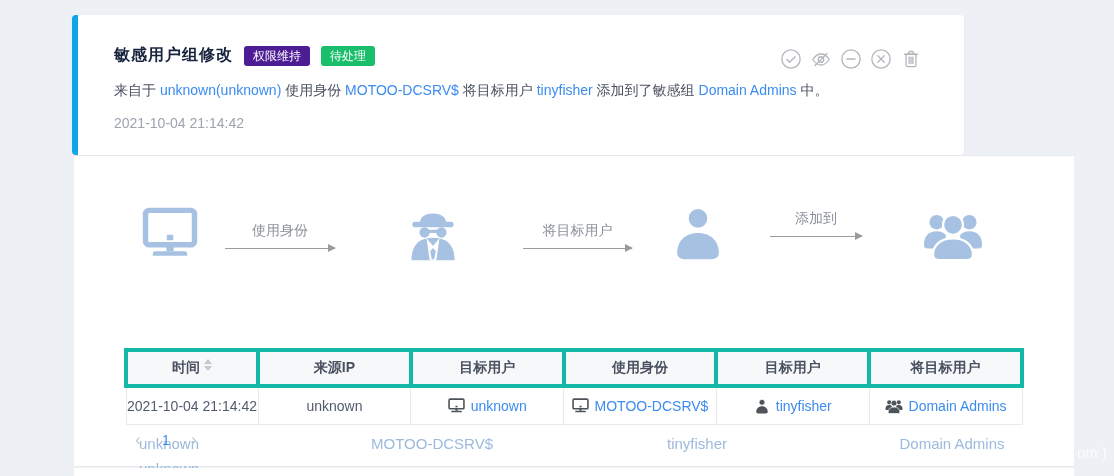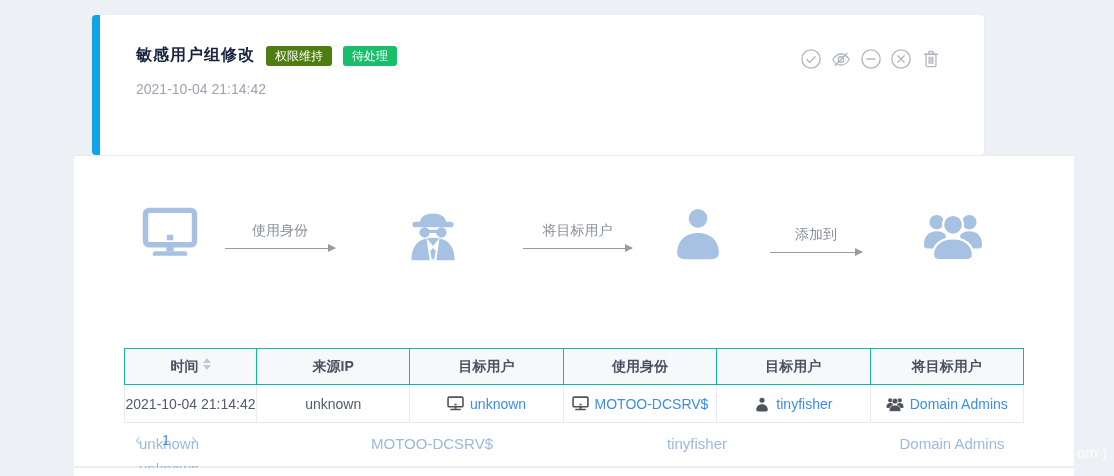--- a/index.html
+++ b/index.html
@@ -1,29 +1,29 @@
 <!DOCTYPE html>
 <html><head>
 <meta charset="utf-8">
 <style>
   * { margin:0; padding:0; box-sizing:border-box; }
   html,body { width:1114px; height:476px; overflow:hidden;
     font-family:"Liberation Sans","DejaVu Sans",sans-serif; background:#edf0f4; }
   .abs { position:absolute; }
 
   
-  .alert-card { position:absolute; left:92px; top:15px; width:892px; height:140px;
-    background:#fff; border-left:8px solid #0ea5e9; border-radius:4px;
+  .alert-card { position:absolute; left:72px; top:15px; width:892px; height:140px;
+    background:#fff; border-left:6px solid #0ea5e9; border-radius:4px;
     box-shadow:0 1px 3px rgba(0,0,0,.05); }
   .alert-inner { padding:30px 0 0 36px; }
   .alert-title-row { display:flex; align-items:center; }
   .alert-title { font-size:16px; font-weight:bold; color:#17233d; letter-spacing:1px; }
   .badge { display:inline-block; margin-left:11px; padding:4px 9px; border-radius:3px;
     font-size:12px; color:#fff; line-height:1; }
-  .badge-blue { background:#4d7c0f; }
+  .badge-blue { background:#4c1d95; }
   .badge-green { background:#19be6b;text-align:center; }
   .alert-desc { margin-top:16px; font-size:14px; color:#495060; }
   .part-link { color:#3b8cf0; cursor:pointer; }
   .alert-time { margin-top:15px; font-size:14px; color:#9da3ae; }
   .alert-actions { position:absolute; right:42px; top:33px; display:flex; gap:8px; }
   .action-btn { width:22px; height:22px; cursor:pointer; display:flex; align-items:center; justify-content:center; }
   .action-btn svg { stroke:#b2b6bd; fill:none; stroke-width:1.4; stroke-linecap:round; stroke-linejoin:round; }
 
   
   .detail-panel { position:absolute; left:74px; top:155px; width:1000px; height:312px;
@@ -37,21 +37,21 @@
     color:#9cb9de; text-align:center; }
   .flow-arrow { position:absolute; height:1px; background:#9b9b9b; }
   .flow-arrow::after { content:""; position:absolute; right:-1px; top:-4px;
     border-left:8px solid #9b9b9b; border-top:4px solid transparent; border-bottom:4px solid transparent; }
   .arrow-label { position:absolute; width:160px; text-align:center; left:50%;
     transform:translateX(-50%); top:-26px; font-size:14px; color:#8a8f99; }
 
   
   .event-table { position:absolute; left:50px; top:192px; width:900px;
     border-collapse:collapse; table-layout:fixed; }
-  .event-table th { background:#f7f8fa; border:1px solid #14b8a6; height:36px;
+  .event-table th { background:#f7f8fa; border:4px solid #14b8a6; height:36px;
     font-size:14px; font-weight:bold; color:#495060; text-align:center; }
   .event-table td { border:1px solid #e8eaec; height:38px; font-size:14px;
     color:#515a6e; text-align:center; background:#fff; }
   .col-time { width:132px; }
   .cell-link { color:#3b8cf0; cursor:pointer; }
   .cell-icon { vertical-align:-3px; margin-right:6px; }
   .sort-caret { display:inline-block; vertical-align:1px; margin-left:4px; }
   .sort-caret i { display:block; width:0; height:0; border-left:4px solid transparent;
     border-right:4px solid transparent; }
   .caret-up { border-bottom:5px solid #c5c8ce; margin-bottom:2px; }
@@ -70,20 +70,23 @@
 </head>
 <body>
 
 <div class="alert-card">
   <div class="alert-inner">
     <div class="alert-title-row">
       <span class="alert-title">敏感用户组修改</span>
       <span class="badge badge-blue">权限维持</span>
       <span class="badge badge-green">待处理</span>
     </div>
+    <div class="alert-desc">
+      <span>来自于 </span><span class="part-link">unknown(unknown)</span><span> 使用身份 </span><span class="part-link">MOTOO-DCSRV$</span><span> 将目标用户 </span><span class="part-link">tinyfisher</span><span> 添加到了敏感组 </span><span class="part-link">Domain Admins</span><span> 中。</span>
+    </div>
     <div class="alert-time">2021-10-04 21:14:42</div>
   </div>
 
   <div class="alert-actions">
     <span class="action-btn">
       <svg width="22" height="22" viewBox="0 0 24 24">
           <circle cx="12" cy="12" r="10"></circle>
           <path d="M7.5 12.5 L10.5 15.5 L16.5 9.5"></path>
         </svg>
     </span>
@@ -168,21 +171,21 @@
       <g fill="#a6c1e2">
         <path d="M32 33 C17 33 9 43 9 55 C9 59 12 62 17 62 L47 62 C52 62 55 59 55 55 C55 43 47 33 32 33 Z"></path>
         <circle cx="32" cy="17" r="11.5" stroke="#ffffff" stroke-width="2.5"></circle>
       </g>
     </svg>
   </div>
   <div class="flow-label" style="left:513px; top:275px;">
     <div>tinyfisher</div>
   </div>
 
-  <div class="flow-arrow" style="left:696px; top:96px; width:92px;">
+  <div class="flow-arrow" style="left:696px; top:80px; width:92px;">
     <span class="arrow-label">添加到</span>
   </div>
 
   <div class="flow-node abs" style="left:848px; top:48px; width:62px;">
     <svg class="flow-icon" width="60" height="58" viewBox="0 0 64 64">
       <g fill="#a6c1e2">
         <circle cx="14" cy="20" r="8"></circle>
           <circle cx="50" cy="20" r="8"></circle>
         <path d="M14 30 C5 30 0 36 0 44 L0 46 C0 48 2 49 4 49 L24 49 L24 34 C21 31 18 30 14 30 Z"></path>
         <path d="M50 30 C59 30 64 36 64 44 L64 46 C64 48 62 49 60 49 L40 49 L40 34 C43 31 46 30 50 30 Z"></path>

